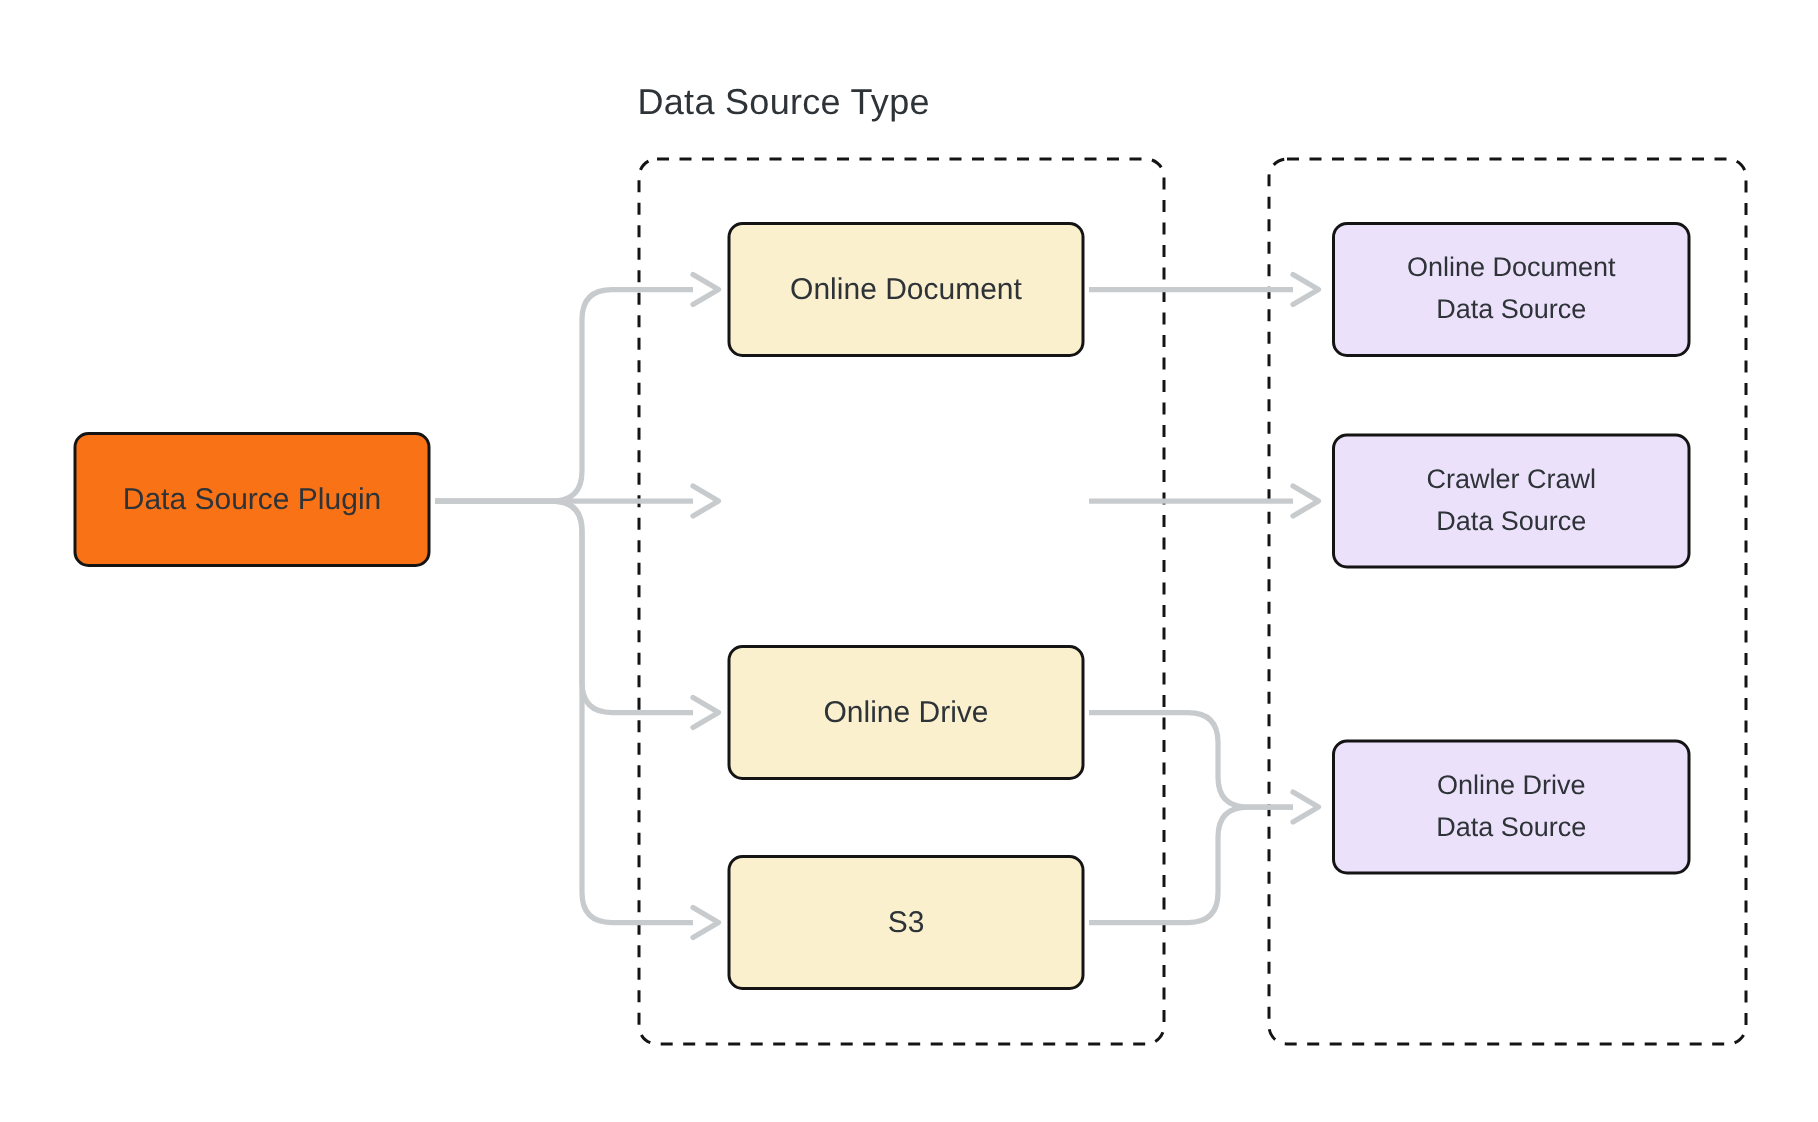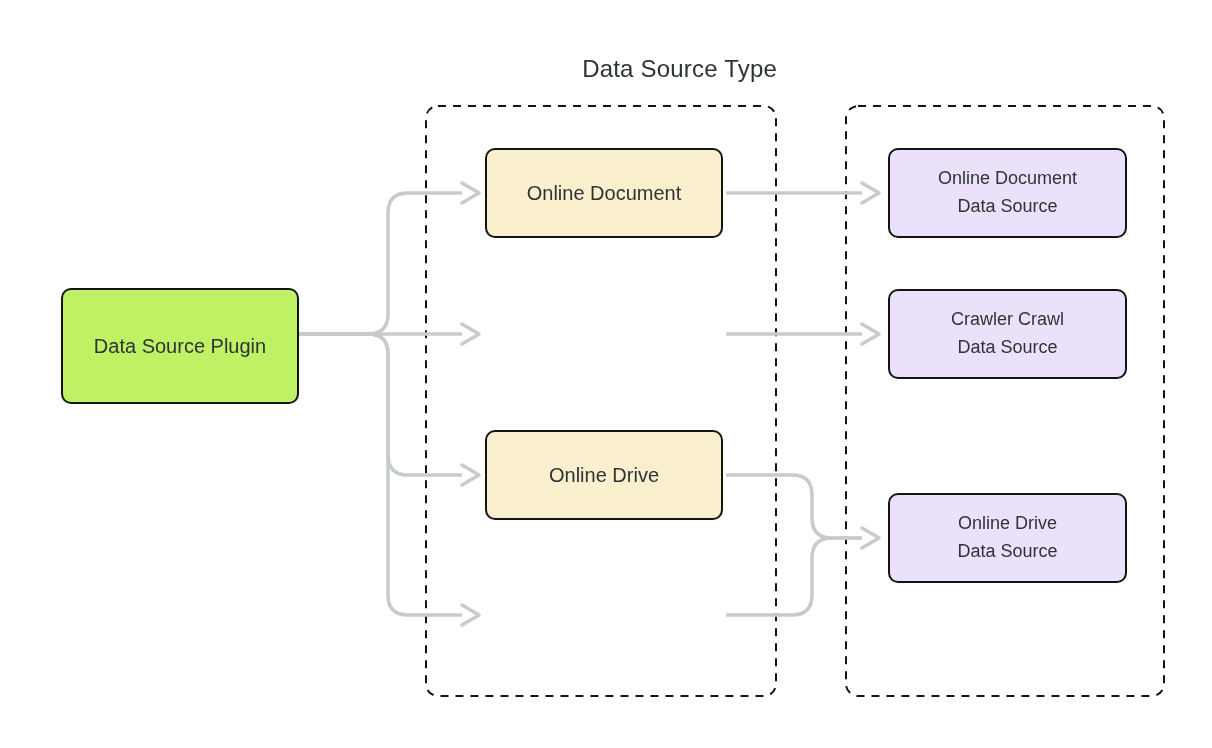--- a/index.html
+++ b/index.html
@@ -35,40 +35,40 @@
     stroke-linejoin: round;
   }
   .group-rect {
     fill: none;
     stroke: #141414;
     stroke-width: 2;
     stroke-dasharray: 8 7;
   }
   .group-label {
     position: absolute;
-    text-align: right;
+    text-align: left;
     font-size: 24px;
     color: #2e3338;
     letter-spacing: 0.2px;
   }
   .node {
     position: absolute;
     box-sizing: border-box;
     border: 2px solid #141414;
     border-radius: 10px;
     display: flex;
     flex-direction: column;
     align-items: center;
     justify-content: center;
     text-align: center;
     color: #2e3338;
     font-size: 20px;
     line-height: 1.3;
   }
-  .node.source { background: #bef264; left: 61px;  top: 288px; width: 238px; height: 116px; }
+  .node.source { background: #f97316; left: 49px;  top: 288px; width: 238px; height: 90px; }
   .node.type   { background: #fbf0ce; left: 485px; width: 238px; height: 90px; }
   .node.plugin { background: #ece1fa; left: 888px; width: 239px; height: 90px; font-size: 18px; line-height: 1.55; }
   .node.r1 { top: 148px; }
   .node.r2 { top: 289px; }
   .node.r3 { top: 430px; }
   .node.r4 { top: 570px; }
   .node.r3p { top: 493px; }
   .node span { display: block; }
 </style>
 </head>
@@ -105,20 +105,23 @@
   <div class="node source">
     <span>Data Source Plugin</span>
   </div>
 
   <div class="node type r1">
     <span>Online Document</span>
   </div>
   <div class="node type r3">
     <span>Online Drive</span>
   </div>
+  <div class="node type r4">
+    <span>S3</span>
+  </div>
 
   <div class="node plugin r1">
     <span>Online Document</span>
     <span>Data Source</span>
   </div>
   <div class="node plugin r2">
     <span>Crawler Crawl</span>
     <span>Data Source</span>
   </div>
   <div class="node plugin r3p">

